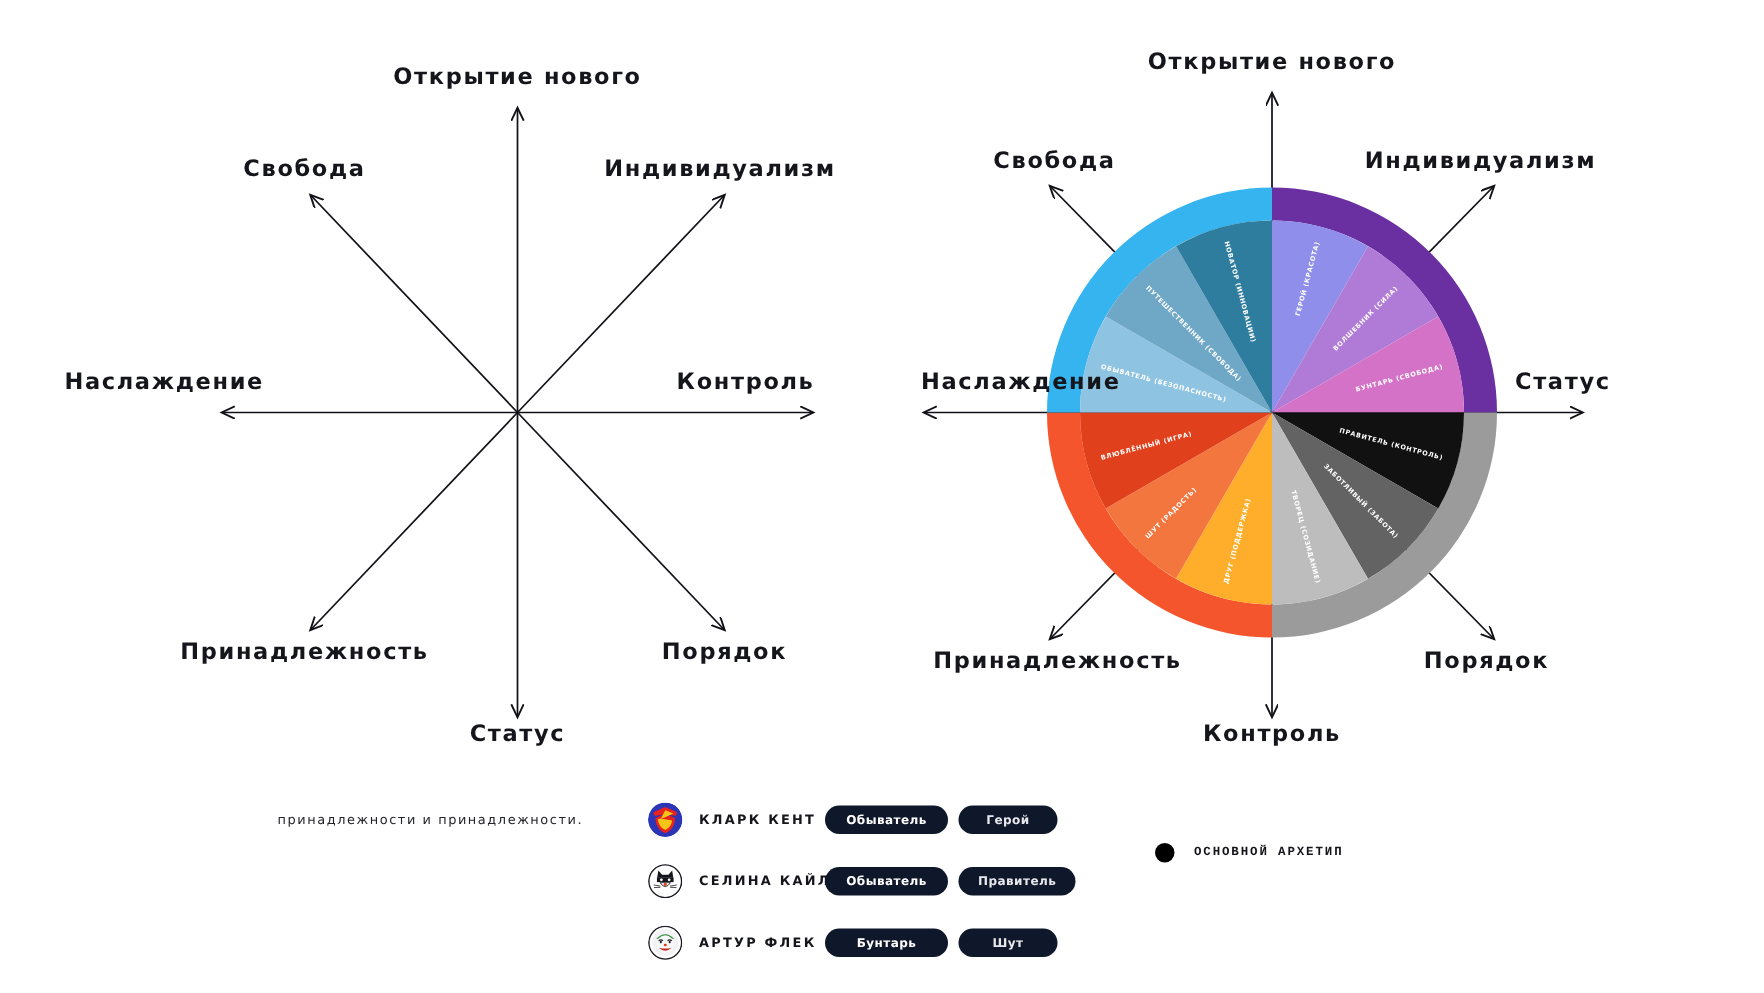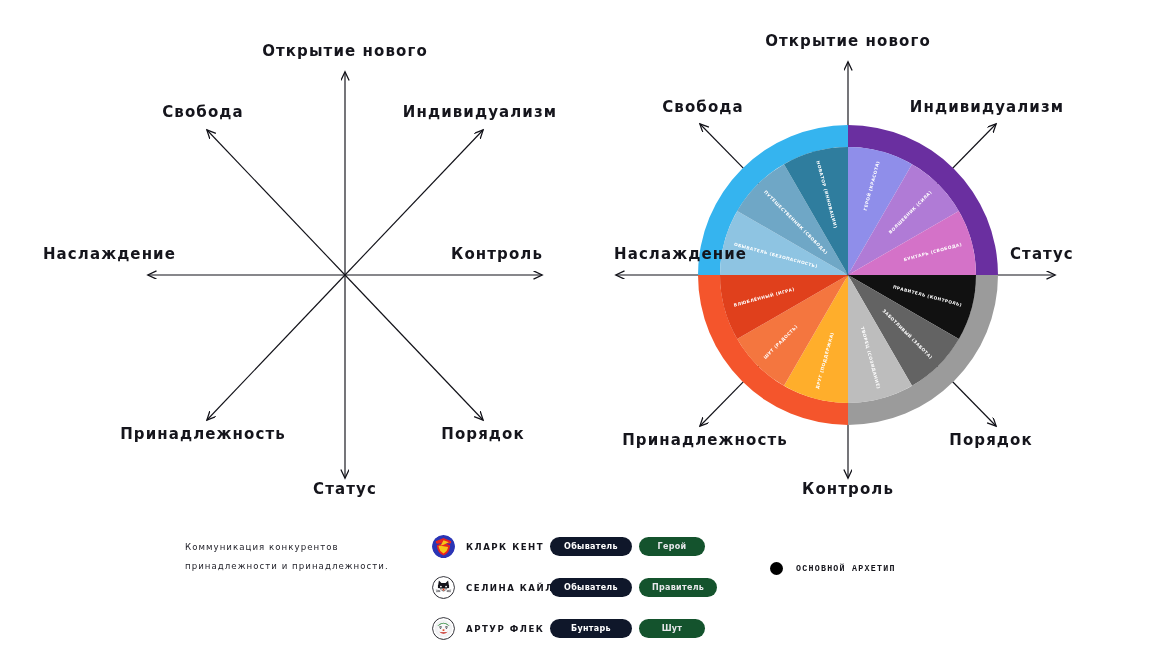--- a/index.html
+++ b/index.html
@@ -64,21 +64,21 @@
     font-size:8.6px;letter-spacing:1.5px;
     font-weight:600;color:#15151c;white-space:nowrap;
   }
   .pill{
     display:inline-flex;align-items:center;justify-content:center;
     height:19px;border-radius:10px;
     font-size:8px;font-weight:700;letter-spacing:0.3px;
     white-space:nowrap;padding:0 13px;
   }
   .pill.primary{background:#0f172a;color:#ffffff;min-width:56px;}
-  .pill.secondary{background:#14532d;color:#e8e8ec;margin-left:7px;min-width:40px;}
+  .pill.secondary{background:#0f172a;color:#e8e8ec;margin-left:7px;min-width:40px;}
 
   .legend{position:absolute;left:770px;top:557px;font-family:Liberation Mono, monospace;}
   .legend-row{display:flex;align-items:center;height:22px;margin-bottom:9px;}
   .legend-dot{width:13px;height:13px;border-radius:50%;flex:0 0 13px;}
   .legend-text{
     margin-left:13px;font-size:8.3px;letter-spacing:1.25px;
     font-weight:600;color:#15151c;white-space:nowrap;
   }
 </style>
 </head>
@@ -173,21 +173,20 @@
     <div class="axis-label" style="left:248px;top:489px;transform:translate(-50%,-50%);">Контроль</div>
     <div class="axis-label" style="left:14px;top:254px;transform:translate(0,-50%);">Наслаждение</div>
     <div class="axis-label" style="left:410px;top:254px;transform:translate(0,-50%);">Статус</div>
     <div class="axis-label" style="left:103px;top:116px;transform:translate(-50%,-100%);">Свобода</div>
     <div class="axis-label" style="left:387px;top:116px;transform:translate(-50%,-100%);">Индивидуализм</div>
     <div class="axis-label" style="left:105px;top:431px;transform:translate(-50%,0);">Принадлежность</div>
     <div class="axis-label" style="left:391px;top:431px;transform:translate(-50%,0);">Порядок</div>
   </div>
 
   <div class="note">
-    <div>Коммуникация конкурентов</div>
     <div>принадлежности и принадлежности.</div>
   </div>
 
   <div class="chars" id="chars">
       <div class="char-row">
         <div class="char-icon">
           <svg viewBox="0 0 24 24" width="23" height="23">
        <circle cx="12" cy="12" r="12" fill="#2b35b5"></circle>
        <path d="M12 3.2 L20 6.6 Q20.4 9 18.6 9.2 L13.2 8.4 L19 11
                 Q18.2 19.2 12 21.4 Q5.8 19.2 5 11 L10.8 8.4 L5.4 9.2

